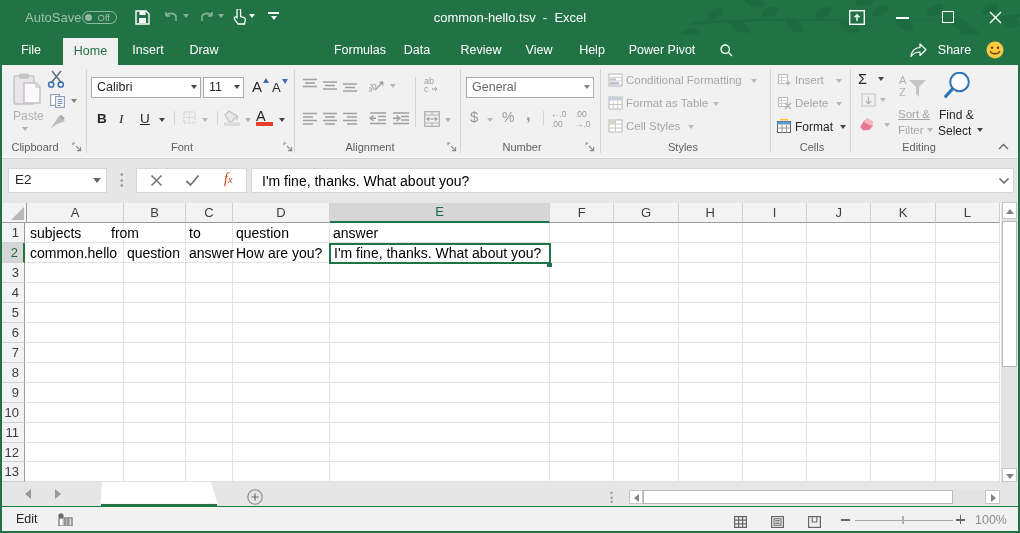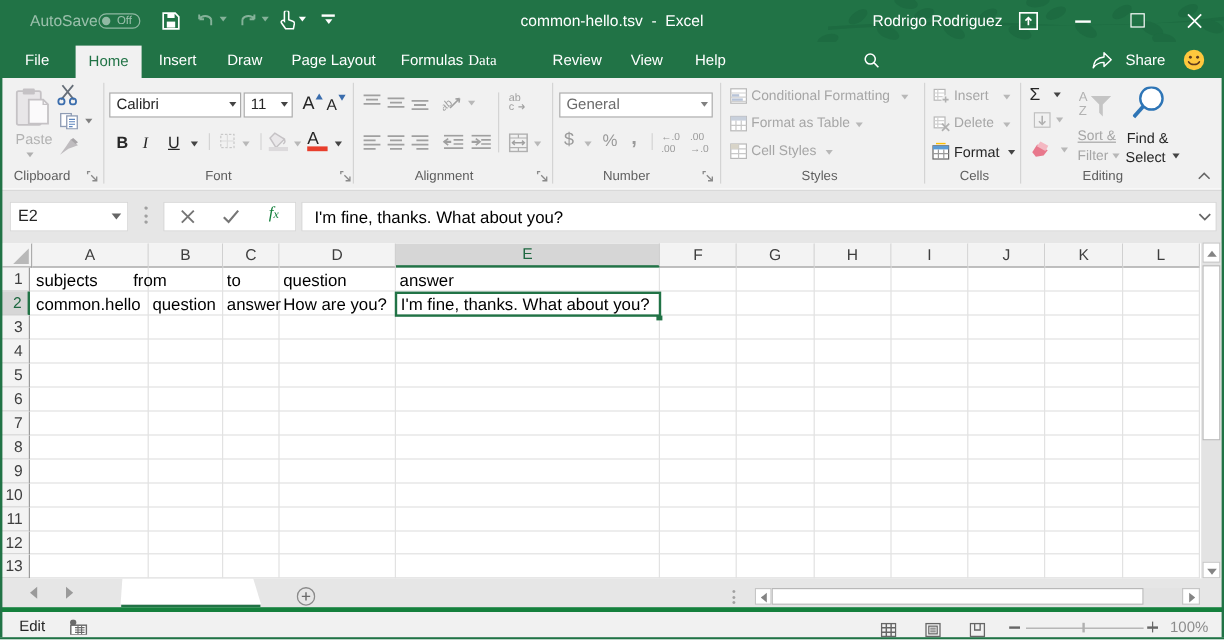--- a/index.html
+++ b/index.html
@@ -27,21 +27,21 @@
 
 #grid { left:0; top:203px; width:1020px; height:279px; background:#fff; }
 .colhead { position:absolute; top:0; height:20px; background:#f3f3f3; border-right:1px solid #d0d0d0; border-bottom:1px solid #9b9b9b; color:#3e3e3e; font-size:13px; text-align:center; line-height:19px; }
 .rowhead { position:absolute; left:0; width:25px; background:#f3f3f3; border-right:1px solid #9b9b9b; border-bottom:1px solid #d0d0d0; color:#3e3e3e; font-size:13px; text-align:right; padding-right:5px; line-height:19px; }
 .cell { position:absolute; font-size:14px; color:#000; line-height:21px; padding-left:3px; white-space:nowrap; overflow:visible; }
 .gl-h { position:absolute; left:25px; height:1px; background:#e2e2e2; }
 .gl-v { position:absolute; top:20px; width:1px; background:#e2e2e2; }
 
 #sheetbar { left:0; top:482px; width:1020px; height:24px; background:#e6e6e6; }
 
-#statusbar { left:0; top:506px; width:1020px; height:25px; background:#f1f1f1; border-top:4px solid #15803d; }
+#statusbar { left:0; top:506px; width:1020px; height:25px; background:#f1f1f1; border-top:1px solid #15803d; }
 #sideL { left:0; top:65px; width:2px; height:466px; background:#217346; }
 #sideR { left:1018px; top:65px; width:2px; height:466px; background:#217346; }
 #bottomedge { left:0; top:531px; width:1020px; height:2px; background:#217346; }
 </style>
 </head>
 <body>
 <div class="abs" id="titlebar">
   <svg class="abs" style="left:660px;top:0" width="360" height="35" viewBox="0 0 360 35">
     <g fill="#1d6b41">
       <path d="M30 22 Q120 16 200 20 T360 14 L360 17 Q250 22 170 21 T30 25 Z"></path>
@@ -82,43 +82,42 @@
     <path d="M13 5 C11 1.5 5 1.5 3 5 M13 5 l0 -4 M13 5 l-4 0" fill="none" stroke="rgba(255,255,255,0.45)" stroke-width="1.6"></path>
     <path d="M3 5 l0 5" fill="none" stroke="rgba(255,255,255,0.45)" stroke-width="1.6"></path>
   </svg>
   <div class="abs" style="left:218px;top:14px;width:0;height:0;border-left:3.5px solid transparent;border-right:3.5px solid transparent;border-top:4px solid rgba(255,255,255,0.45);"></div>
   <svg class="abs" style="left:232px;top:9px" width="14" height="17" viewBox="0 0 14 17">
     <path d="M5 1.5 a1.8 1.8 0 0 1 3.6 0 l0 6 l3.4 1.2 a2 2 0 0 1 1.3 2.2 l-0.8 4.1 l-6.5 0 l-3.5 -5 a1.5 1.5 0 0 1 2.5 -1.6 l0 0 z" fill="none" stroke="#fff" stroke-width="1.3"></path>
   </svg>
   <div class="abs" style="left:249px;top:14px;width:0;height:0;border-left:3.5px solid transparent;border-right:3.5px solid transparent;border-top:4px solid #fff;"></div>
   <div class="abs" style="left:268px;top:12px;width:11px;height:1.6px;background:#fff;"></div>
   <div class="abs" style="left:270.5px;top:16px;width:0;height:0;border-left:3px solid transparent;border-right:3px solid transparent;border-top:4px solid #fff;"></div>
-  <div class="abs" style="left:727px;top:0;height:35px;line-height:35px;font-size:13px;color:#fff;">Rodrigo Rodriguez</div>
   <svg class="abs" style="left:849px;top:10px" width="16" height="15" viewBox="0 0 16 15">
     <rect x="0.7" y="0.7" width="14.6" height="13.6" fill="none" stroke="#fff" stroke-width="1.4"></rect>
     <path d="M8 11 l0 -6 M5.5 7.2 L8 4.7 l2.5 2.5" fill="none" stroke="#fff" stroke-width="1.4"></path>
   </svg>
   <div class="abs" style="left:896px;top:17px;width:13px;height:1.6px;background:#fff;"></div>
   <div class="abs" style="left:942px;top:11px;width:12px;height:12px;border:1.4px solid #fff;"></div>
   <svg class="abs" style="left:989px;top:11px" width="13" height="13" viewBox="0 0 13 13">
     <path d="M1 1 L12 12 M12 1 L1 12" stroke="#fff" stroke-width="1.4"></path>
   </svg>
 </div>
 <div class="abs" id="title-center">common-hello.tsv &nbsp;-&nbsp; Excel</div>
 <div class="abs" id="tabrow">
   <div class="rtab" style="left:8px;width:46px;">File</div>
   <div class="rtab" id="hometab" style="left:63px;width:55px;top:3px;height:27px;line-height:26px;">Home</div>
   <div class="rtab" style="left:122px;width:52px;">Insert</div>
   <div class="rtab" style="left:178px;width:52px;">Draw</div>
-  <div class="rtab" style="left:236px;width:84px;">Page Layout</div>
   <div class="rtab" style="left:325px;width:70px;">Formulas</div>
-  <div class="rtab" style="left:378px;width:48px;font-family:Liberation Serif, serif;">Data</div>
+  <div class="rtab" style="left:393px;width:48px;">Data</div>
   <div class="rtab" style="left:451px;width:60px;">Review</div>
   <div class="rtab" style="left:515px;width:48px;">View</div>
   <div class="rtab" style="left:567px;width:50px;">Help</div>
+  <div class="rtab" style="left:621px;width:82px;">Power Pivot</div>
   <svg class="abs" style="left:720px;top:9px" width="13" height="13" viewBox="0 0 13 13">
     <circle cx="5.2" cy="5.2" r="4.2" fill="none" stroke="#fff" stroke-width="1.3"></circle>
     <path d="M8.4 8.4 L12 12" stroke="#fff" stroke-width="1.3"></path>
   </svg>
   <svg class="abs" style="left:910px;top:8px" width="17" height="15" viewBox="0 0 17 15">
     <path d="M10 4.5 C4 5 1.5 9 1 13.5 C3.5 10 6 9 10 9 L10 12.5 L16 6.8 L10 1 Z" fill="none" stroke="#fff" stroke-width="1.2" stroke-linejoin="round"></path>
   </svg>
   <div class="rtab" style="left:932px;width:45px;">Share</div>
   <svg class="abs" style="left:986px;top:6px" width="18" height="18" viewBox="0 0 18 18">
     <circle cx="9" cy="9" r="8.5" fill="#ffc83d"></circle>
@@ -347,21 +346,21 @@
   <div class="abs" style="left:15px;top:13px;font-size:13.5px;color:#262626;">E2</div>
   <div class="abs" style="left:93px;top:19px;width:0;height:0;border-left:4px solid transparent;border-right:4px solid transparent;border-top:5px solid #666;"></div>
   <div class="abs" style="left:120px;top:13px;color:#a0a0a0;font-size:10px;line-height:5.5px;">•<br>•<br>•</div>
   <div class="wbox" style="left:136px;top:9px;width:111px;height:25px;"></div>
   <svg class="abs" style="left:150px;top:15px" width="13" height="13" viewBox="0 0 13 13">
     <path d="M1.5 1.5 L11.5 11.5 M11.5 1.5 L1.5 11.5" stroke="#767676" stroke-width="1.6"></path>
   </svg>
   <svg class="abs" style="left:185px;top:15px" width="15" height="13" viewBox="0 0 15 13">
     <path d="M1.5 7 L5.5 11 L13.5 1.5" fill="none" stroke="#767676" stroke-width="1.8"></path>
   </svg>
-  <div class="abs" style="left:224px;top:12px;font-size:14px;font-style:italic;font-family:'Liberation Serif',serif;color:#15803d;">f<span style="font-size:10px;">x</span></div>
+  <div class="abs" style="left:224px;top:12px;font-size:14px;font-style:italic;font-family:'Liberation Serif',serif;color:#c2410c;">f<span style="font-size:10px;">x</span></div>
   <div class="wbox" style="left:251px;top:9px;width:763px;height:25px;"></div>
   <div class="abs" style="left:262px;top:14px;font-size:14px;color:#000;">I'm fine, thanks. What about you?</div>
   <svg class="abs" style="left:998px;top:18px" width="12" height="8" viewBox="0 0 12 8">
     <path d="M1.5 1.5 L6 6 L10.5 1.5" fill="none" stroke="#666" stroke-width="1.5"></path>
   </svg>
 </div>
 <div class="abs" id="grid">
 
   <div class="abs" style="left:2px;top:0;width:25px;height:19.5px;background:#f3f3f3;border-right:1px solid #9b9b9b;border-bottom:1px solid #9b9b9b;">
     <div class="abs" style="right:2px;bottom:2px;width:0;height:0;border-left:13px solid transparent;border-bottom:13px solid #b8b8b8;"></div>

